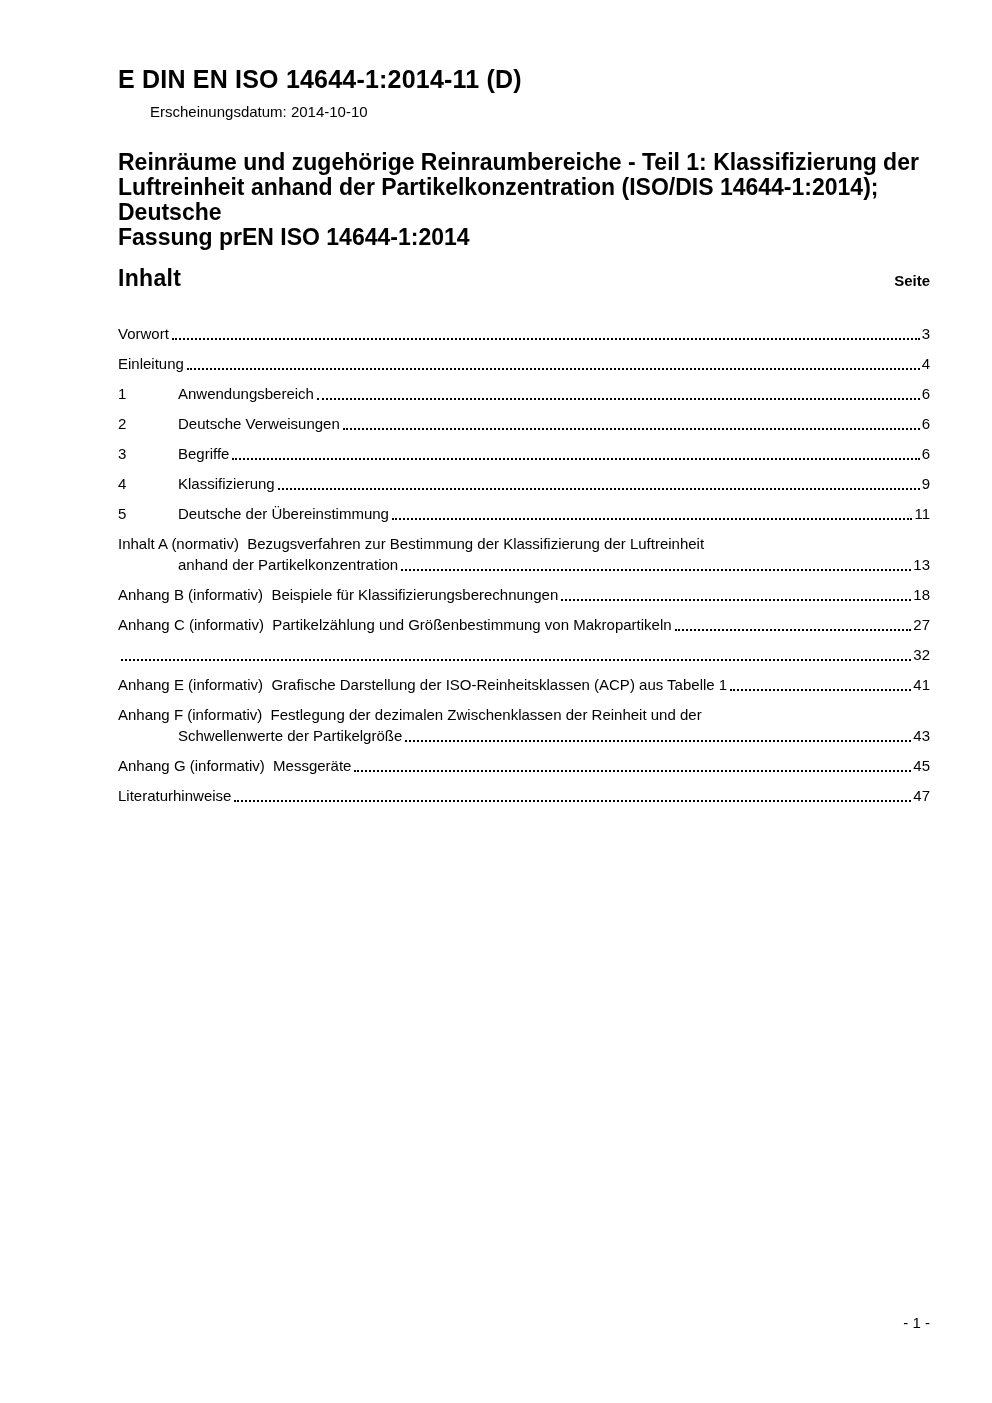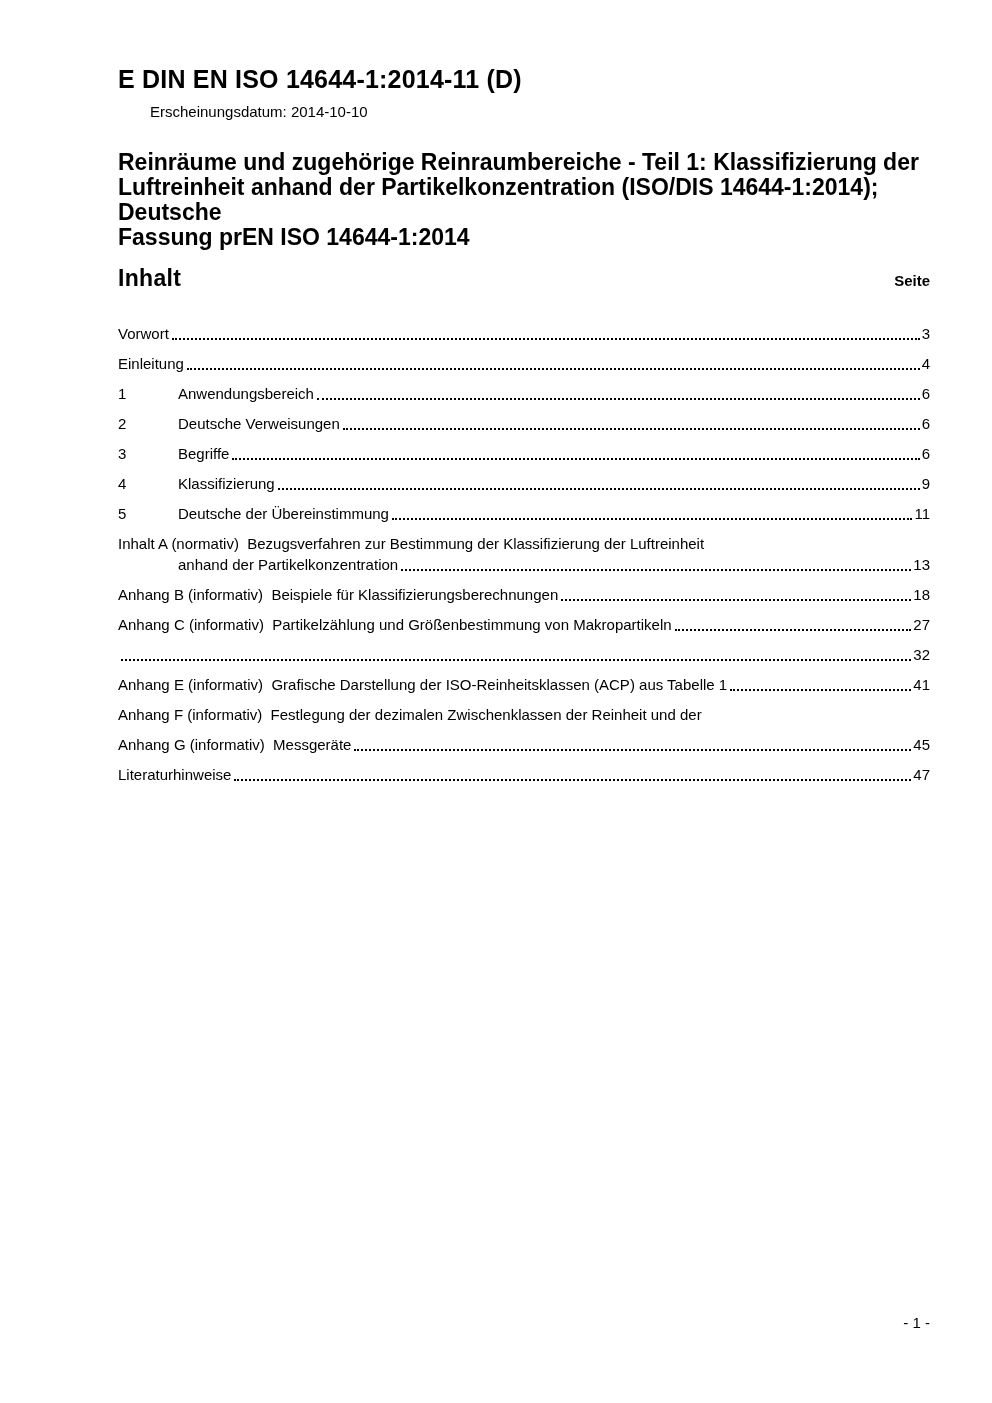--- a/index.html
+++ b/index.html
@@ -199,20 +199,25 @@
       </div>
 
       <div class="toc-row">
         <span class="toc-text">Anhang E (informativ)  Grafische Darstellung der ISO-Reinheitsklassen (ACP) aus Tabelle 1</span>
         <span class="toc-leader"></span>
         <span class="toc-page">41</span>
       </div>
 
       <div class="toc-block">
         <div class="toc-line1">Anhang F (informativ)  Festlegung der dezimalen Zwischenklassen der Reinheit und der</div>
+        <div class="toc-row">
+          <span class="toc-text">Schwellenwerte der Partikelgröße</span>
+          <span class="toc-leader"></span>
+          <span class="toc-page">43</span>
+        </div>
       </div>
 
       <div class="toc-row">
         <span class="toc-text">Anhang G (informativ)  Messgeräte</span>
         <span class="toc-leader"></span>
         <span class="toc-page">45</span>
       </div>
 
       <div class="toc-row">
         <span class="toc-text">Literaturhinweise</span>

